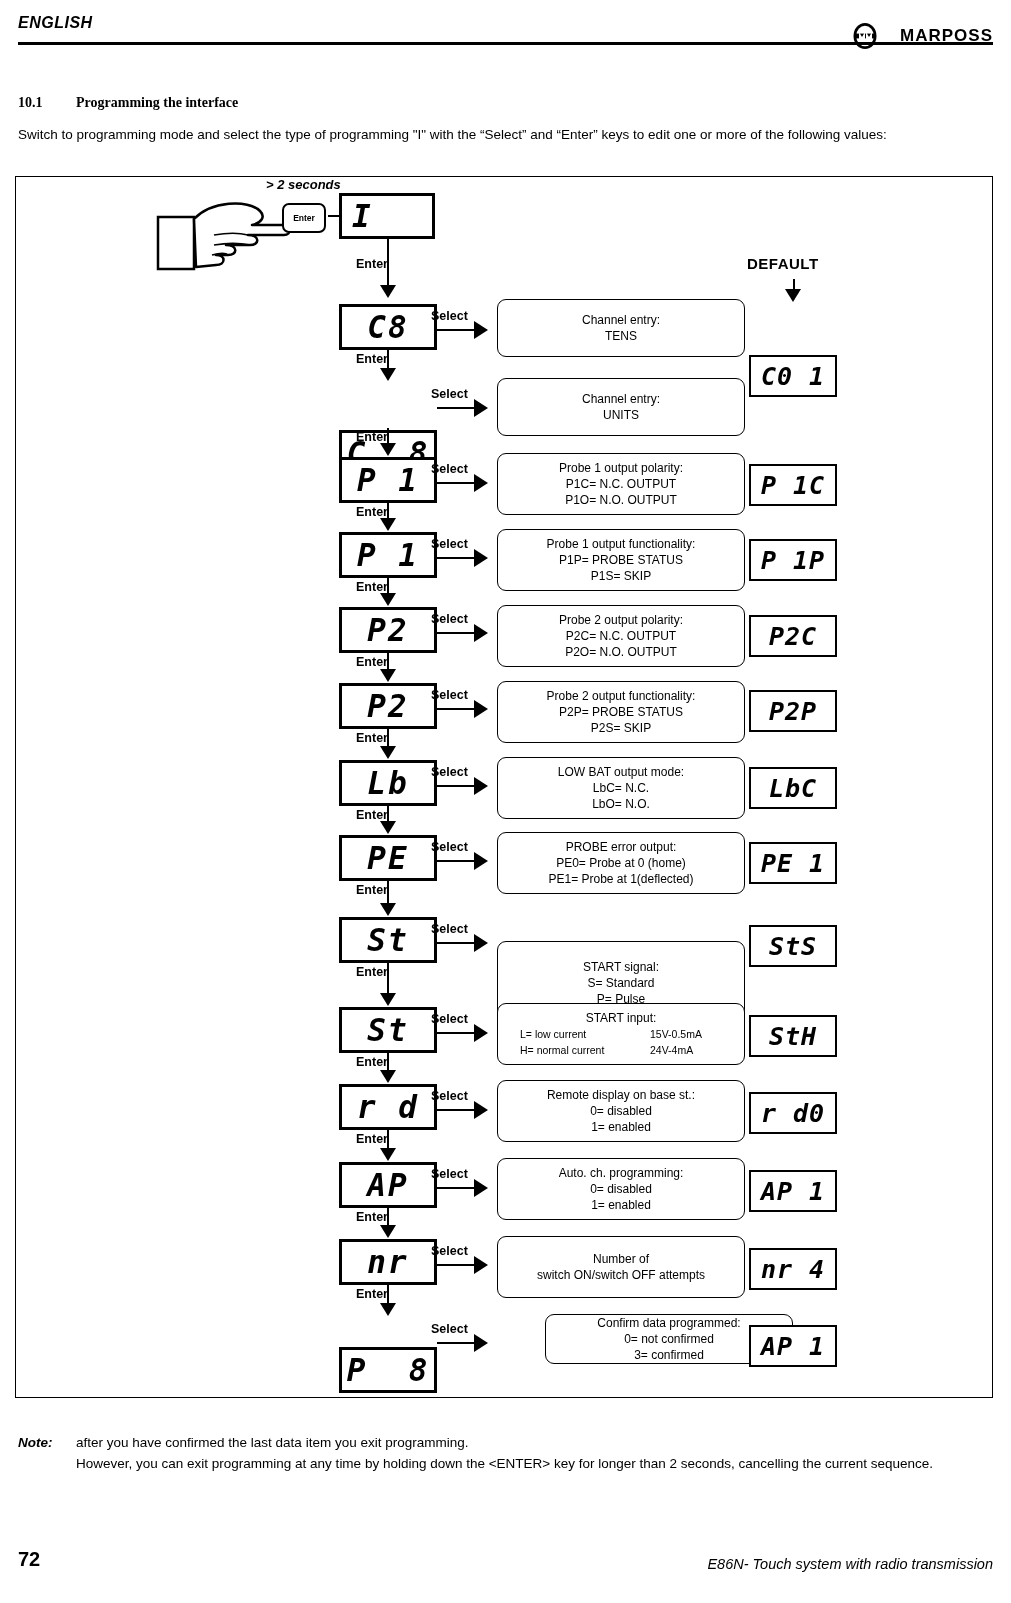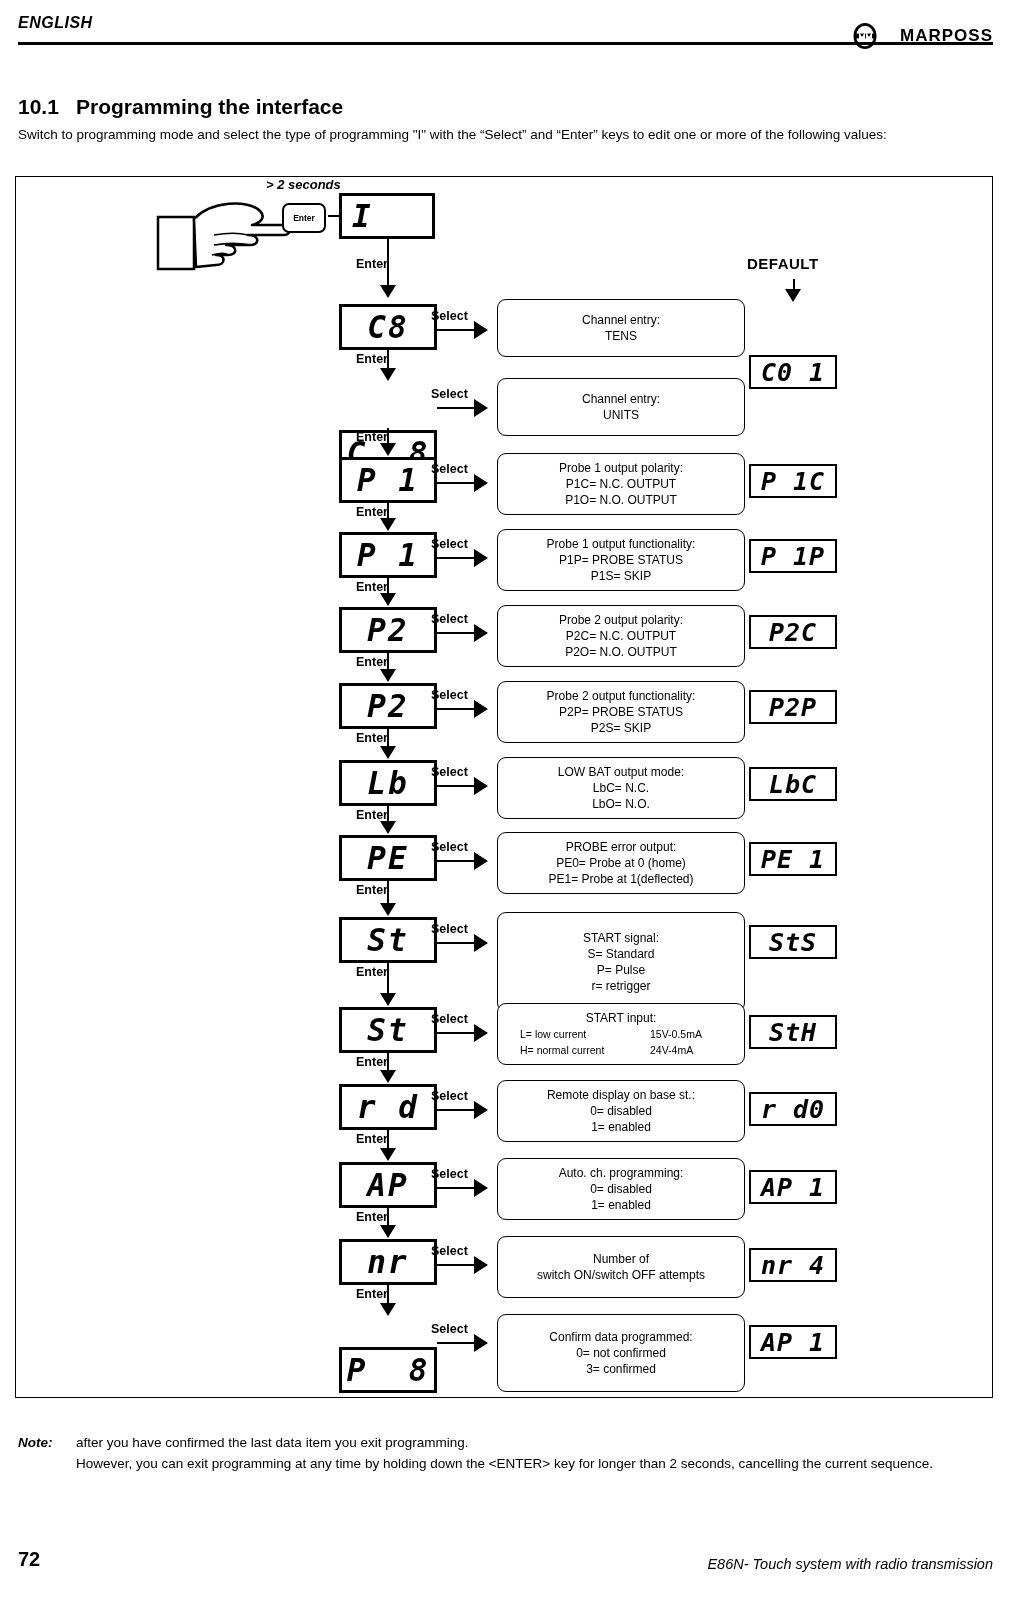--- a/index.html
+++ b/index.html
@@ -15,41 +15,41 @@
 
   
   .header{position:absolute;left:18px;top:6px;width:975px;height:36px;}
   .hdr-lang{position:absolute;left:0;top:8px;font-size:16px;font-weight:bold;font-style:italic;letter-spacing:.5px;}
   .hdr-logo{position:absolute;right:0;top:16px;display:flex;align-items:center;gap:21px;}
   .hdr-logo .mark{width:28px;height:28px;}
   .hdr-logo .word{font-size:17px;font-weight:bold;letter-spacing:1px;}
   .hdr-rule{position:absolute;left:18px;top:42px;width:975px;height:3px;background:#000;}
 
   
-  .sec-title{position:absolute;left:18px;top:95px;font-size:21px;font-weight:bold;}
+  .sec-title{position:absolute;left:18px;top:95px;font-size:14px;font-weight:bold;font-family:Liberation Serif, serif;}
   .sec-title .num{display:inline-block;width:58px;}
   .intro{position:absolute;left:18px;top:126px;width:975px;font-size:13.5px;line-height:18px;text-align:justify;}
 
   
   .frame{position:absolute;left:15px;top:176px;width:978px;height:1222px;border:1px solid #000;box-sizing:border-box;}
 
   
   .hand-wrap{position:absolute;left:140px;top:18px;width:200px;height:90px;}
   .two-sec{position:absolute;left:250px;top:0px;font-size:13px;font-weight:bold;font-style:italic;}
   .enterkey{position:absolute;left:266px;top:26px;width:40px;height:26px;border:2px solid #000;border-radius:7px;
             display:flex;align-items:center;justify-content:center;font-size:8.5px;font-weight:bold;background:#fff;}
 
   
   .lcd{border:3px solid #000;background:#fff;box-sizing:border-box;
        font-family:"DejaVu Sans Mono", monospace;font-weight:bold;font-style:italic;
        display:flex;align-items:center;justify-content:center;white-space:pre;}
   .lcd-main{position:absolute;width:98px;height:46px;font-size:31px;letter-spacing:2px;}
   .lcd-first{position:absolute;width:96px;height:46px;font-size:31px;letter-spacing:2px;
              justify-content:flex-start;padding-left:10px;}
-  .lcd-def{position:absolute;width:88px;height:34px;border-width:2px;font-size:25px;letter-spacing:1px;}
+  .lcd-def{position:absolute;width:88px;height:42px;border-width:2px;font-size:25px;letter-spacing:1px;}
 
   
   .desc{position:absolute;left:481px;border:1.4px solid #000;border-radius:9px;background:#fff;box-sizing:border-box;
         width:248px;display:flex;flex-direction:column;align-items:center;justify-content:center;
         font-size:12px;line-height:16px;text-align:center;padding:4px 6px;}
   .desc .hl{white-space:nowrap;}
   .desc .two-col{display:flex;gap:22px;white-space:nowrap;font-size:10.5px;}
   .desc .two-col .c1{width:108px;text-align:left;}
   .desc .two-col .c2{width:72px;text-align:left;}
 
@@ -230,21 +230,21 @@
           <div class="hl">PE1= Probe at 1(deflected)</div>
         </div>
         <div class="lcd lcd-def" style="left: 733px; top: 665px;">PE 1</div>
         <div class="v-line" style="left: 371px; top: 704px; height: 23px;"></div>
         <div class="lbl-enter" style="left: 340px; top: 706px;">Enter</div>
         <div class="arrow-down" style="left: 364px; top: 726px;"></div>
         <div class="lcd lcd-main" style="left: 323px; top: 740px;">St</div>
         <div class="lbl-select" style="left: 415px; top: 745px;">Select</div>
         <div class="h-line" style="left: 421px; top: 765px; width: 40px;"></div>
         <div class="arrow-right" style="left: 458px; top: 757px;"></div>
-        <div class="desc" style="top: 735px; height: 100px;">
+        <div class="desc" style="top: 764px; height: 100px;">
           <div class="hl">START signal:</div>
           <div class="hl">S= Standard</div>
           <div class="hl">P= Pulse</div>
           <div class="hl">r= retrigger</div>
         </div>
         <div class="lcd lcd-def" style="left: 733px; top: 748px;">StS</div>
         <div class="v-line" style="left: 371px; top: 786px; height: 31px;"></div>
         <div class="lbl-enter" style="left: 340px; top: 788px;">Enter</div>
         <div class="arrow-down" style="left: 364px; top: 816px;"></div>
         <div class="lcd lcd-main" style="left: 323px; top: 830px;">St</div>
@@ -301,21 +301,21 @@
           <div class="hl">switch ON/switch OFF  attempts</div>
         </div>
         <div class="lcd lcd-def" style="left: 733px; top: 1071px;">nr 4</div>
         <div class="v-line" style="left: 371px; top: 1108px; height: 19px;"></div>
         <div class="lbl-enter" style="left: 340px; top: 1110px;">Enter</div>
         <div class="arrow-down" style="left: 364px; top: 1126px;"></div>
         <div class="lcd lcd-main" style="left: 323px; top: 1140px; margin-top: 30px;">P  8</div>
         <div class="lbl-select" style="left: 415px; top: 1145px;">Select</div>
         <div class="h-line" style="left: 421px; top: 1165px; width: 40px;"></div>
         <div class="arrow-right" style="left: 458px; top: 1157px;"></div>
-        <div class="desc" style="top: 1137px; height: 78px;">
+        <div class="desc" style="top: 1137px; height: 50px; margin-left: 48px;">
           <div class="hl">Confirm data programmed:</div>
           <div class="hl">0= not confirmed</div>
           <div class="hl">3= confirmed</div>
         </div>
         <div class="lcd lcd-def" style="left: 733px; top: 1148px;">AP 1</div>
       </div>
   </div>
 
   <div class="note">
     <span class="tag">Note:</span>

